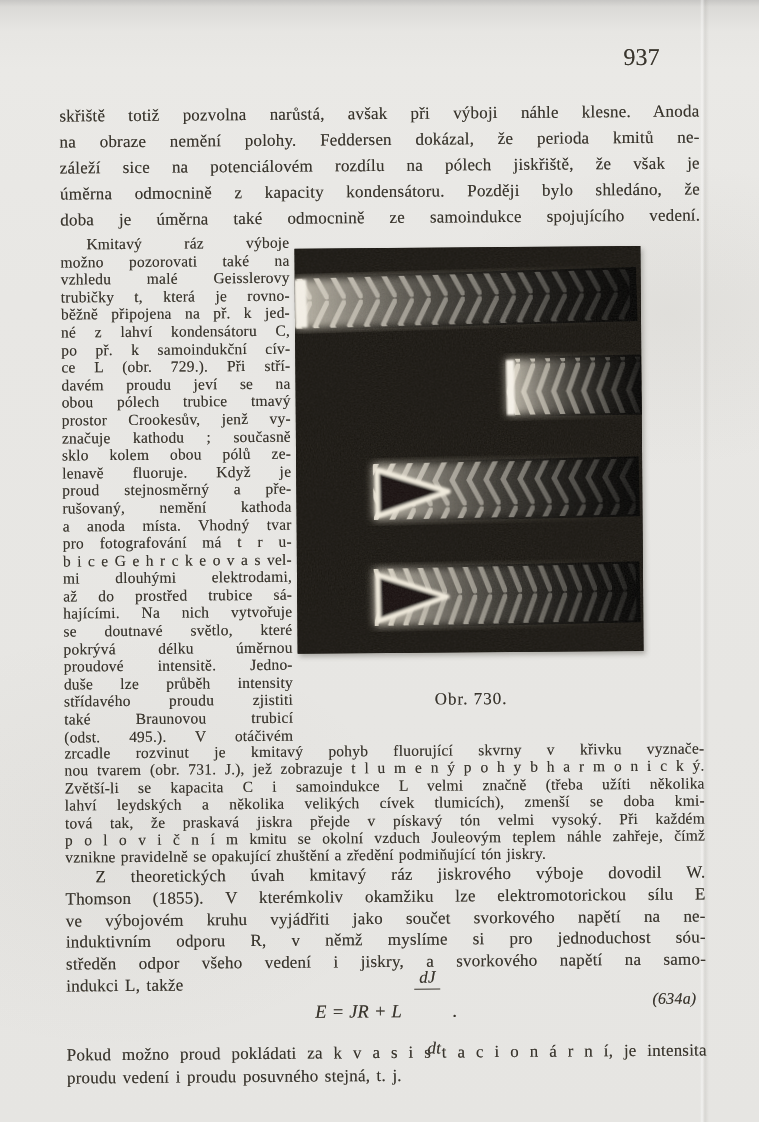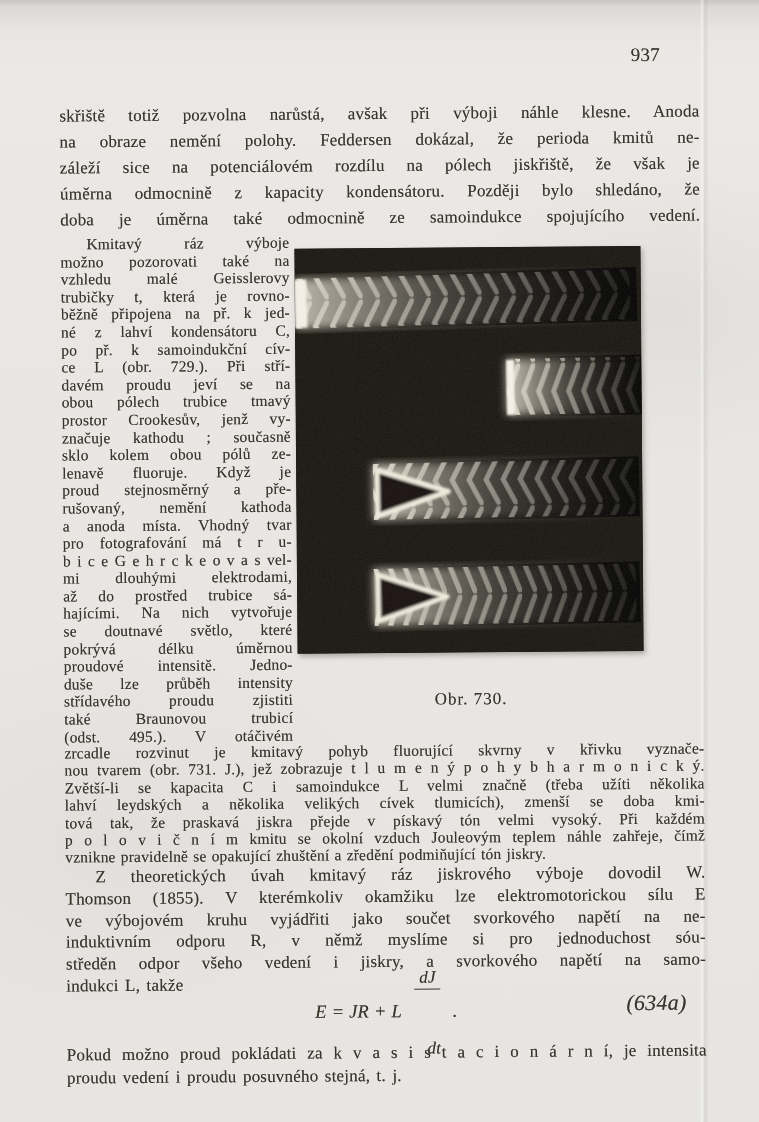--- a/index.html
+++ b/index.html
@@ -8,21 +8,21 @@
     font-family:"Liberation Serif","DejaVu Serif",serif;
     color:#39352d;
     background:
       linear-gradient(90deg, rgba(0,0,0,0) 700px, rgba(255,255,255,0.45) 702px, rgba(130,127,120,0.14) 705px, rgba(0,0,0,0) 709px),
       radial-gradient(ellipse 320px 220px at 88% 28%, rgba(115,110,98,0.07), rgba(115,110,98,0) 70%),
       radial-gradient(ellipse 420px 300px at 15% 75%, rgba(115,110,98,0.05), rgba(115,110,98,0) 70%),
       linear-gradient(180deg,#c7c6c4 0px,#dbdad7 7px,#e7e6e3 32px,#eae9e6 70px,#e8e7e4 300px,#e6e5e2 100%);
   }
   .skew{position:absolute; inset:0; transform:rotate(-0.45deg); transform-origin:50% 40%;}
   .txt{ text-shadow:0 0 0.6px rgba(55,50,42,0.55); letter-spacing:0.2px; }
-  .pageno{position:absolute; top:46px; right:96px; font-size:19px;}
+  .pageno{position:absolute; top:46px; right:96px; font-size:24px;}
   .block{position:absolute;}
   .line{display:block; text-align:justify; text-align-last:justify;}
   .line.no-stretch{text-align:justify; text-align-last:left;}
   .indent1{text-indent:26px;}
   .indent2{text-indent:30px;}
   
   .p-top{left:62px; top:101px; width:640px; font-size:17px; line-height:26px; word-spacing:2px;}
   
   .p-left{left:62px; top:233px; width:229px; font-size:15.5px; line-height:17.6px;}
   
@@ -34,21 +34,21 @@
   .p-mid{left:62px; top:742px; width:640px; font-size:15.5px; line-height:17.4px; word-spacing:1px;}
   
   .p-thomson{left:62px; top:864px; width:640px; font-size:17px; line-height:21.8px; word-spacing:2px;}
   
   .eq-row{left:62px; top:986px; width:640px; height:54px;}
   .equation{position:absolute; left:0; right:0; top:50%; transform:translateY(-50%);
             text-align:center; font-style:italic; font-size:18.5px;}
   .frac{display:inline-block; vertical-align:middle; text-align:right; margin:0 7px 0 8px; font-size:17px; line-height:1.15;}
   .frac .num{display:block; border-bottom:1.4px solid #39352d; padding:0 5px 1px;}
   .frac .den{display:block; padding-top:1px;margin-top:48px;}
-  .eq-number{position:absolute; right:20px; top:6px; font-size:22px; font-style:italic;}
+  .eq-number{position:absolute; right:10px; top:6px; font-size:16px; font-style:italic;}
   
   .p-final{left:62px; top:1041px; width:640px; font-size:17px; line-height:23px; word-spacing:2px;}
 </style>
 </head>
 <body>
 
 <div class="page">
  <div class="skew">
 
   <div class="pageno txt">937</div>

